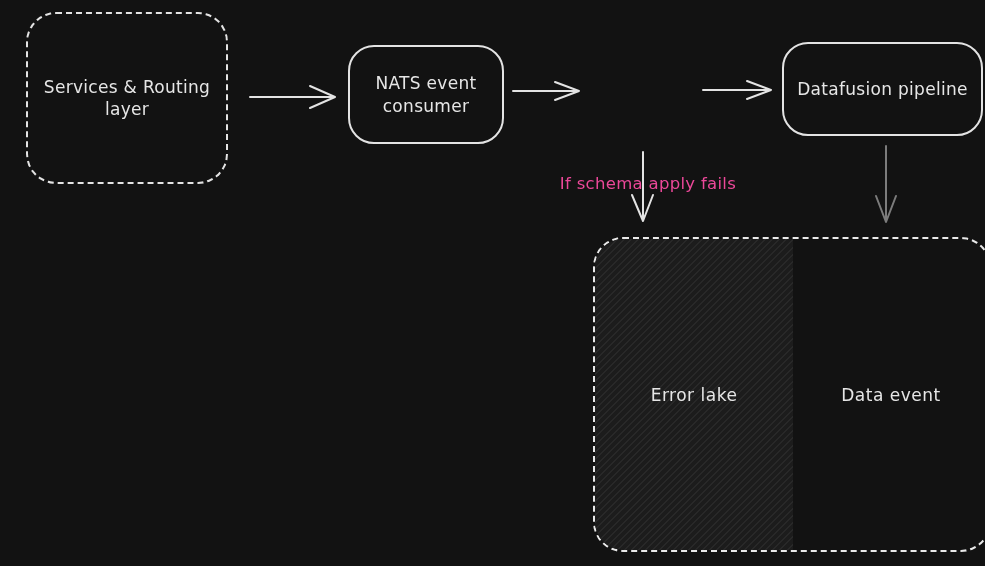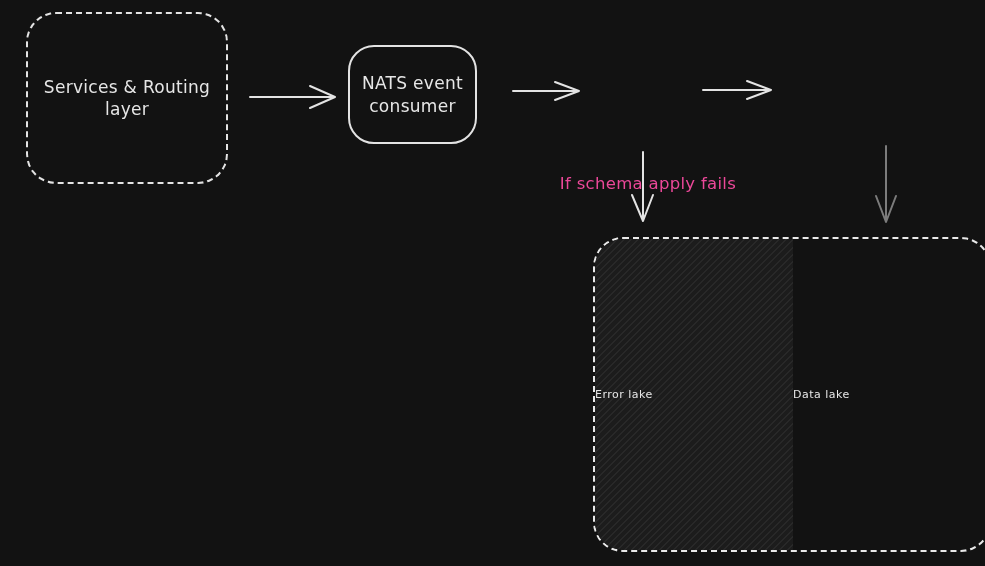--- a/index.html
+++ b/index.html
@@ -50,21 +50,21 @@
     padding: 6px 10px;
   }
   .node-services {
     left: 10px; top: 12px;
     width: 202px; height: 172px;
     border: 2.5px dashed #e3e3e3;
     border-radius: 30px;
   }
   .node-nats {
     left: 332px; top: 45px;
-    width: 129px; height: 99px;
+    width: 156px; height: 99px;
     border: 2px solid #e3e3e3;
     border-radius: 26px;
   }
   .node-schema {
     left: 575px; top: 47px;
     width: 105px; height: 96px;
     border: 2px solid #e3e3e3;
     border-radius: 24px;
     padding: 6px 4px;
   }
@@ -89,23 +89,23 @@
     width: 398px; height: 315px;
     border: 2.5px dashed #e9e9e9;
     border-radius: 30px;
     box-sizing: border-box;
     overflow: hidden;
     display: flex;
   }
   .lake {
     display: flex;
     align-items: center;
-    justify-content: flex-start;
+    justify-content: center;
     text-align: center;
-    font-size: 11px;
+    font-size: 17px;
     letter-spacing: 0.5px;
     height: 100%;
   }
   .lake-error {
     width: 198px;
     background-color: #1c1c1c;
     background-image: repeating-linear-gradient(
       135deg,
       rgba(255,255,255,0.055) 0px,
       rgba(255,255,255,0.055) 1.4px,
@@ -153,25 +153,28 @@
 
   <div class="node node-services">
     <span>Services &amp; Routing layer</span>
   </div>
 
   <div class="node node-nats">
     <span>NATS event consumer</span>
   </div>
 
 
+  <div class="node node-datafusion">
+    <span>Datafusion pipeline</span>
+  </div>
 
   <div class="fail-label">If schema apply fails</div>
 
   <div class="lakes-container">
     <div class="lake lake-error">
       <span>Error lake</span>
     </div>
     <div class="lake lake-data">
-      <span>Data lake</span>
+      <span>Data event</span>
     </div>
   </div>
 
 </div>
 
 </body></html>

